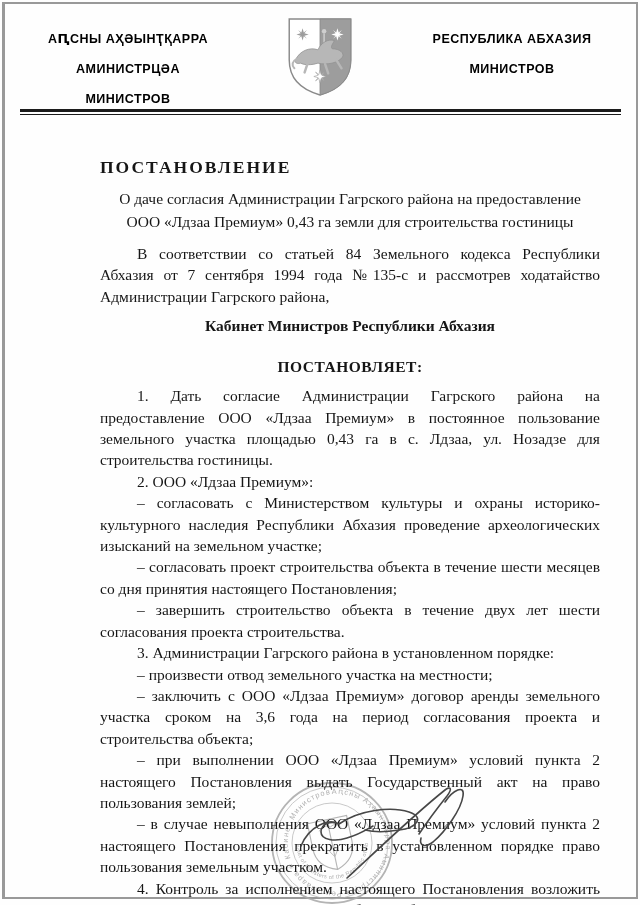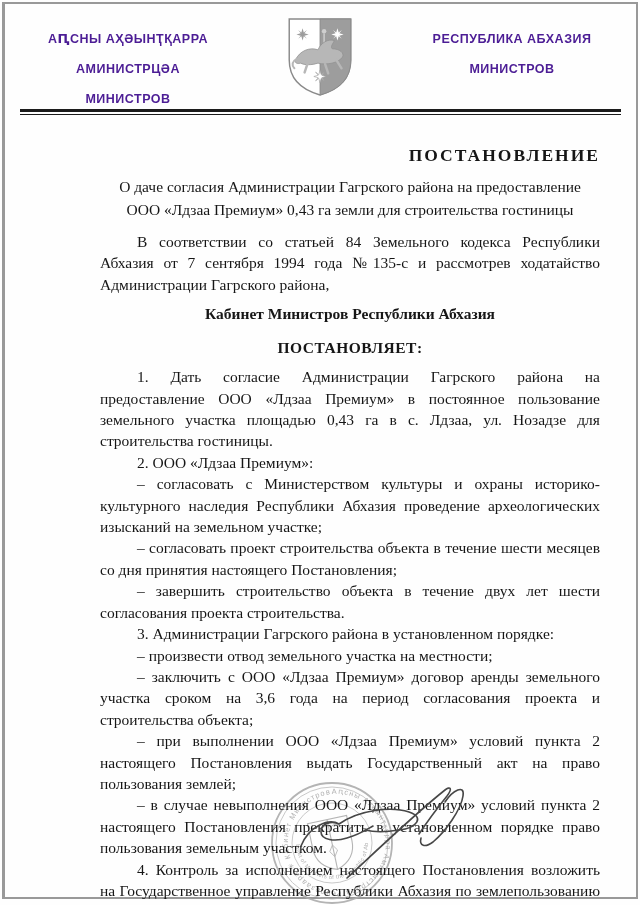--- a/index.html
+++ b/index.html
@@ -11,42 +11,42 @@
   }
   
   .scan-border{
     position:absolute;left:2px;top:2px;right:2px;bottom:6px;
     border:2px solid #999;border-left-width:3px;pointer-events:none;
   }
   
   .hdr-block{
     position:absolute;top:24px;width:220px;text-align:center;
     font-family:"Liberation Sans","DejaVu Sans",sans-serif;
-    font-size:12.5px;font-weight:bold;letter-spacing:.5px;line-height:30px;color:#4c1d95;
+    font-size:12.5px;font-weight:bold;letter-spacing:.5px;line-height:30px;color:#000000;
   }
   .hdr-left{left:18px;}
   .hdr-right{left:402px;}
   .emblem{position:absolute;left:287px;top:17px;}
   .header-rule{
     position:absolute;left:20px;right:19px;top:109px;height:2px;
     border-top:3px solid #1c1c1c;border-bottom:1px solid #1c1c1c;
   }
   
   .content{position:absolute;left:100px;width:500px;top:136px;z-index:2;}
   .doc-title{
-    margin:8px 0 0 0;text-align:right;font-weight:bold;font-size:17.5px;
+    margin:20px 0 0 0;text-align:left;font-weight:bold;font-size:17.5px;
     letter-spacing:2px;line-height:22px;
   }
   .doc-subject{
     margin:9px 12px 0 12px;text-align:center;font-weight:normal;font-size:15.5px;line-height:23px;
   }
   .para{margin:0;text-align:justify;text-indent:37px;font-size:15.5px;line-height:21.4px;}
   .preamble{margin-top:10px;}
   .center-line{margin:8px 0 0 0;text-align:center;font-weight:bold;font-size:15.5px;line-height:21px;}
-  .decree-word{margin-top:13px;letter-spacing:.5px;}
+  .decree-word{margin-top:20px;letter-spacing:.5px;}
   .items{margin-top:8px;}
   
   .seal{position:absolute;left:270px;top:781px;z-index:1;opacity:.9;}
   .signature{position:absolute;left:295px;top:780px;z-index:3;}
 </style>
 </head>
 <body>
 
 <div class="page">
 

